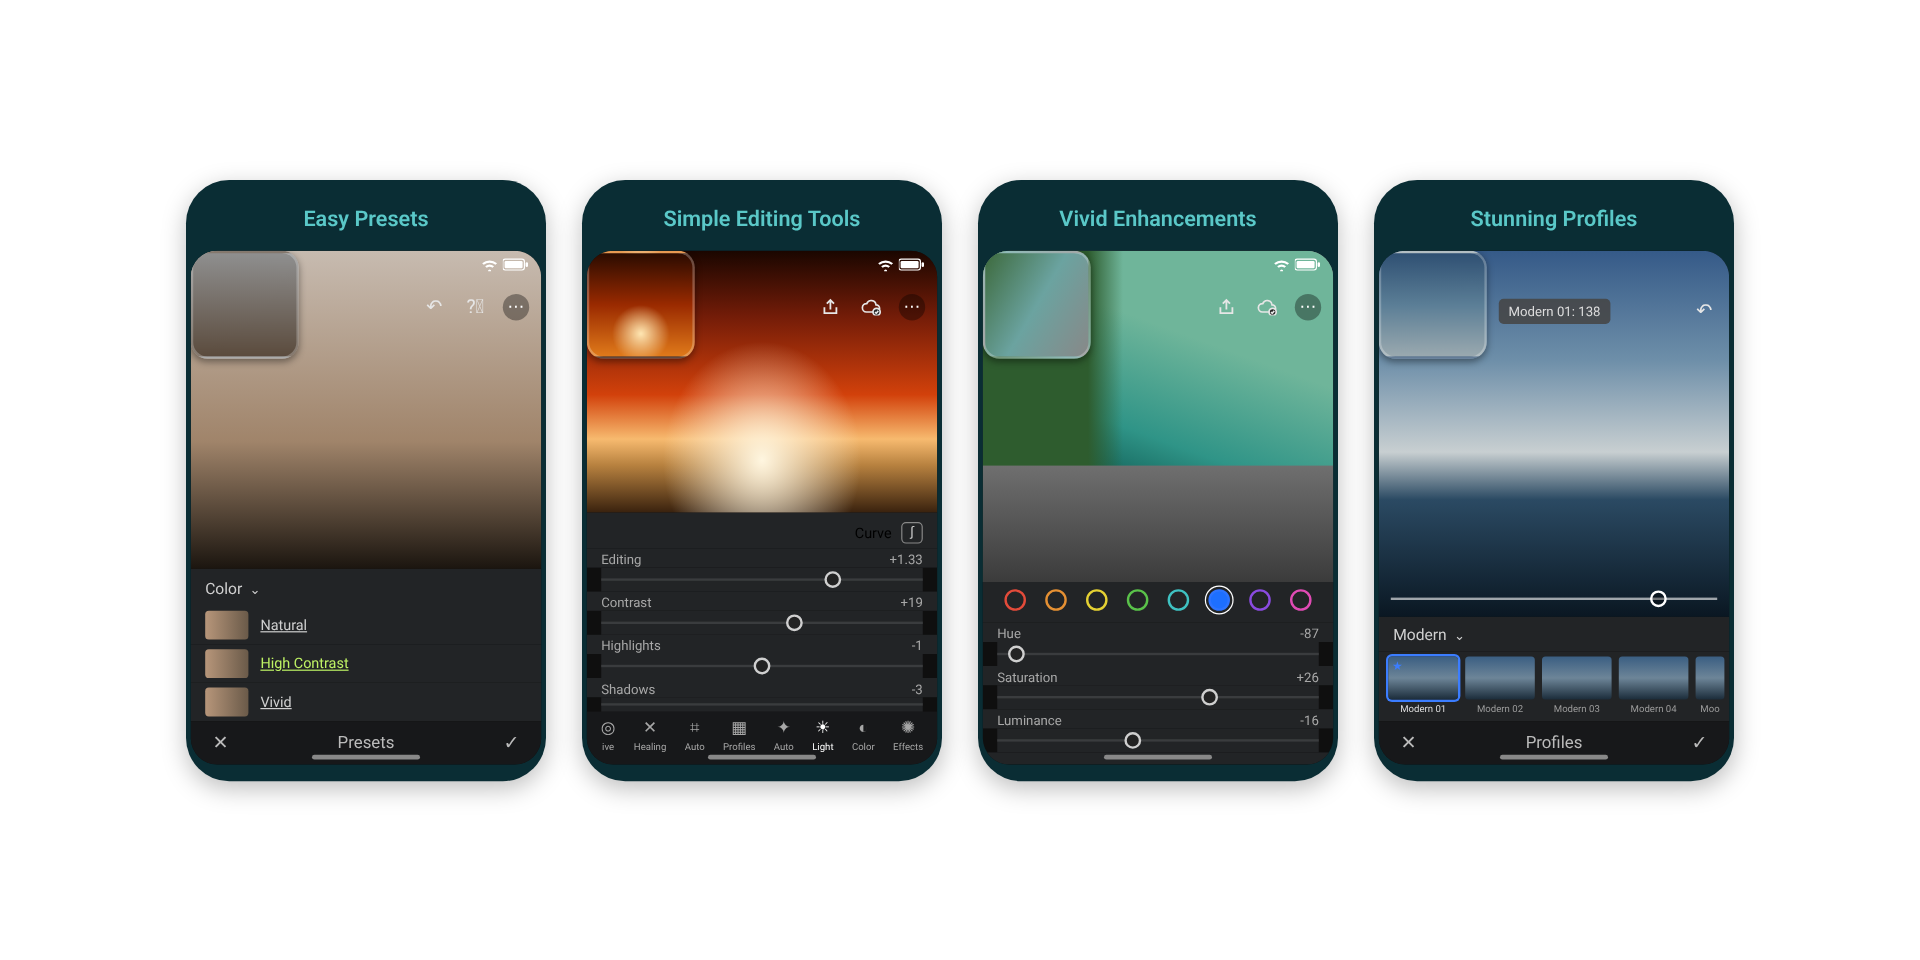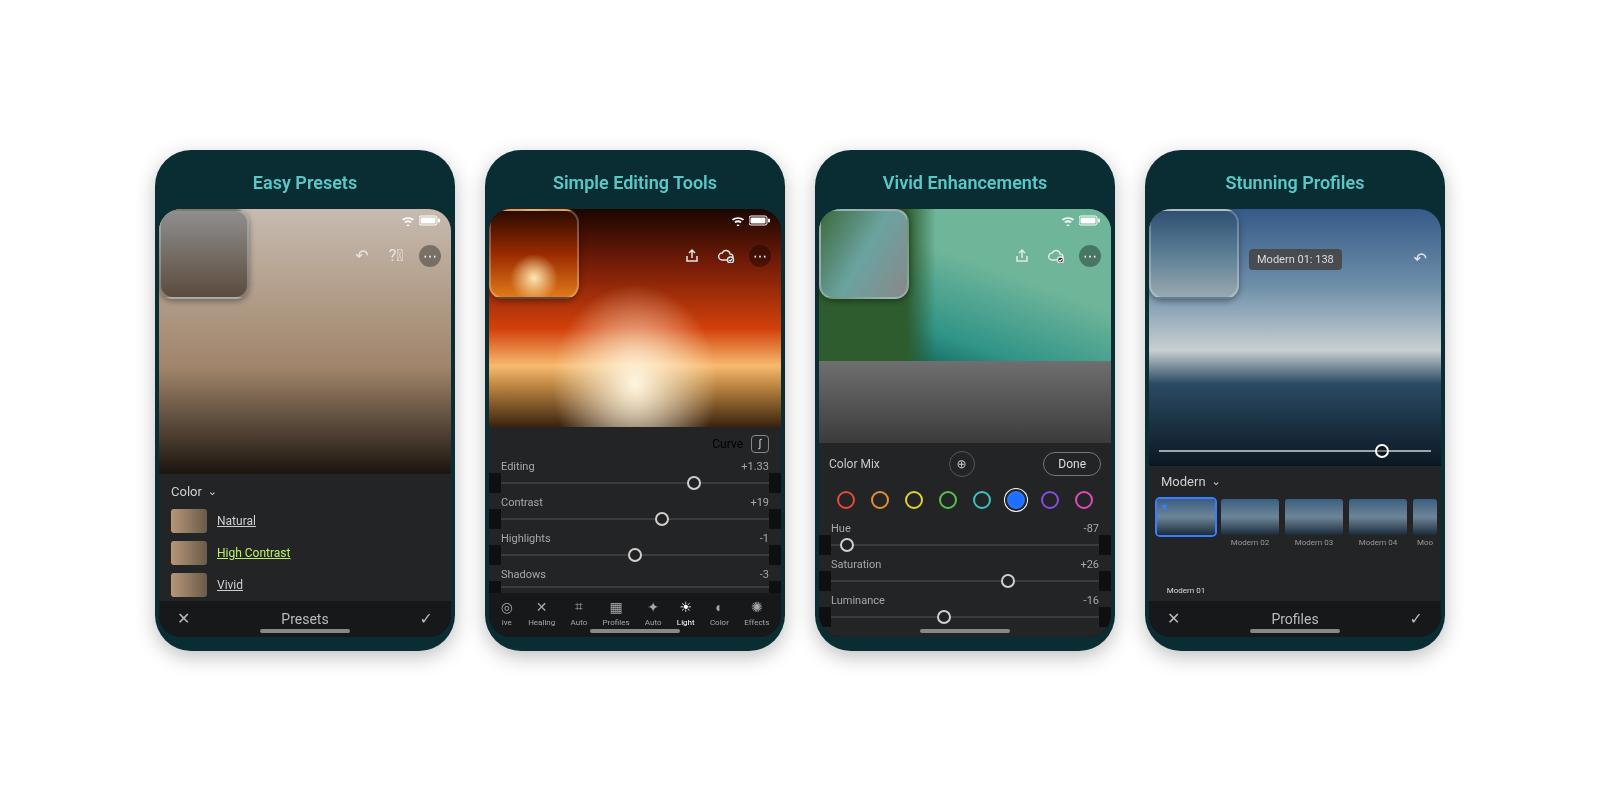--- a/index.html
+++ b/index.html
@@ -216,21 +216,21 @@
     width:58px;height:36px;
     background:linear-gradient(180deg,#3a5e82,#6d8598,#1b2c3a);
     border-radius:3px;
     position:relative;
   }
   .prof-item.sel .pimg { box-shadow:0 0 0 2px #3b7dff; }
   .prof-item .star {
     position:absolute; top:2px; left:3px; color:#3b7dff; font-size:10px;
   }
   .prof-item .pl { color:#9b9b9b; font-size:8px; }
-  .prof-item.sel .pl { color:#ddd;margin-top:48px; }
+  .prof-item.sel .pl { color:#ddd; }
 
   .home-indicator {
     position:absolute; bottom:4px; left:50%; transform:translateX(-50%);
     width:90px;height:4px;border-radius:3px;background:#888;
   }
 
   .chev-down { font-size:11px; }
 </style>
 </head>
 <body>
@@ -422,25 +422,20 @@
             <path d="M5 11h8a3 3 0 000-6 4 4 0 00-7.7-1A3 3 0 005 11z"></path>
             <circle cx="13.5" cy="11" r="3" fill="#222" stroke="#e6e6e6"></circle>
             <path d="M12.2 11l1 1 1.7-1.9" stroke="#e6e6e6"></path>
           </svg>
       </span>
       <span class="more-ic">⋯</span>
     </div>
     <div class="thumb p3-thumb"></div>
     <div class="main-photo p3-photo"></div>
 
-    <div class="mix-head">
-      <span>Color Mix</span>
-      <span class="target-ic">⊕</span>
-      <span class="done-btn">Done</span>
-    </div>
     <div class="swatches">
       <div class="sw" style="border-color:#e34b3a"></div>
       <div class="sw" style="border-color:#e59033"></div>
       <div class="sw" style="border-color:#e5d133"></div>
       <div class="sw" style="border-color:#5ac24a"></div>
       <div class="sw" style="border-color:#3fc2c2"></div>
       <div class="sw sel" style="border-color:#2d74ff"></div>
       <div class="sw" style="border-color:#8a4be0"></div>
       <div class="sw" style="border-color:#e04bb4"></div>
     </div>

